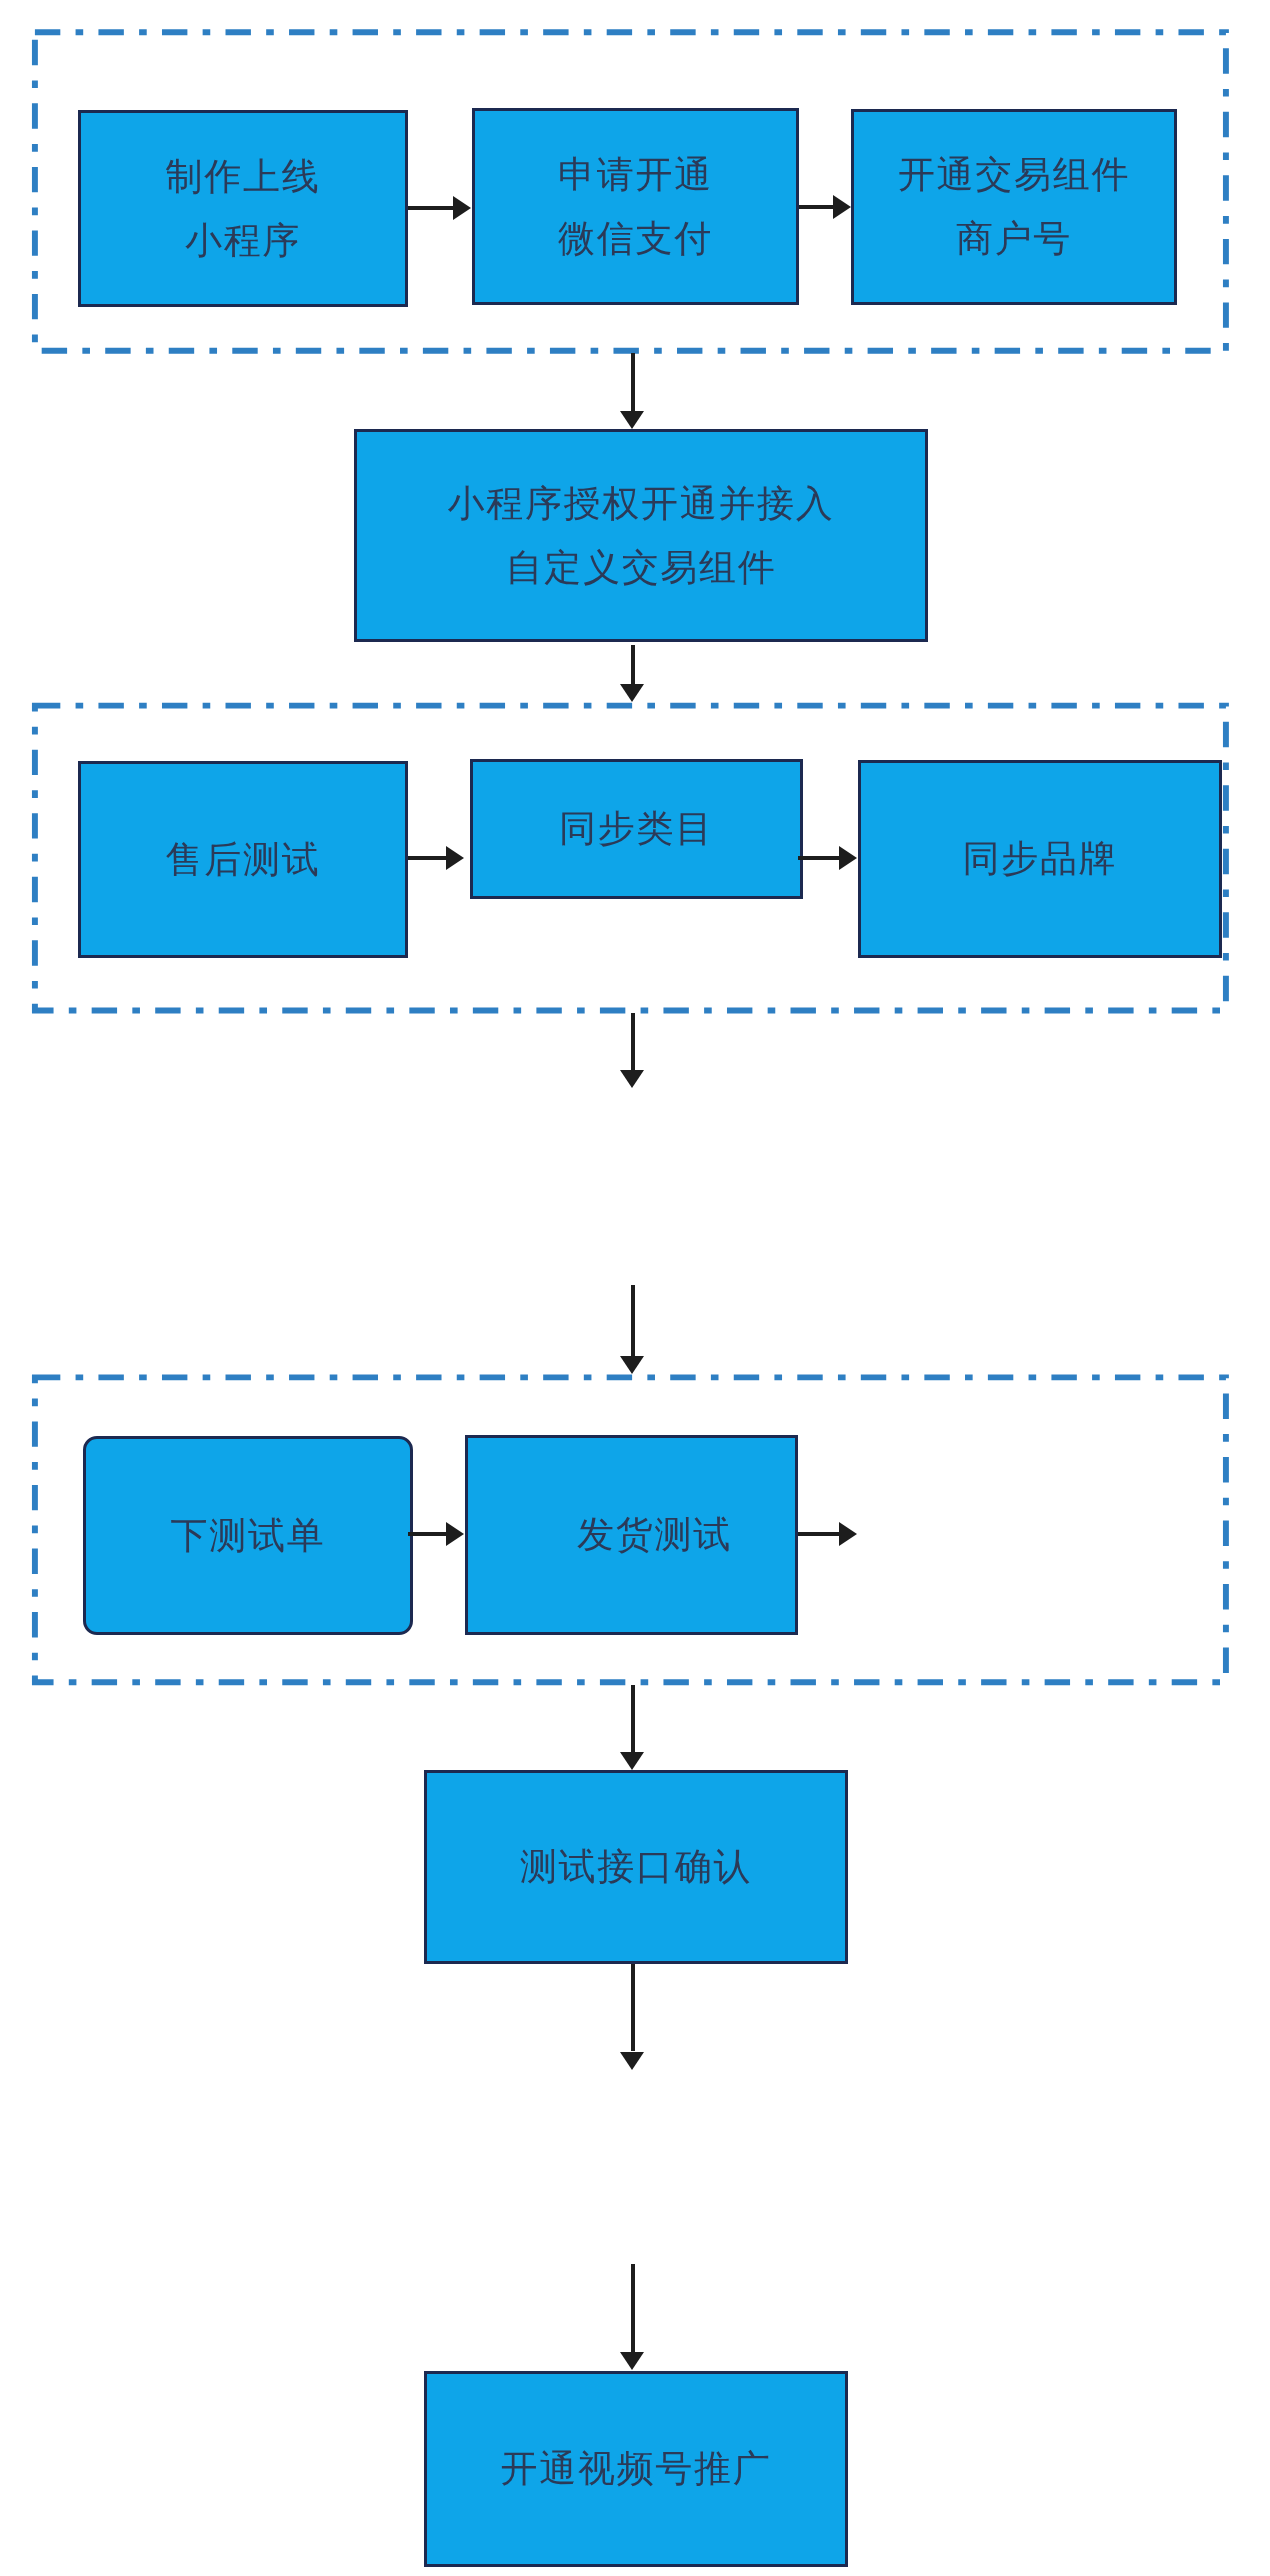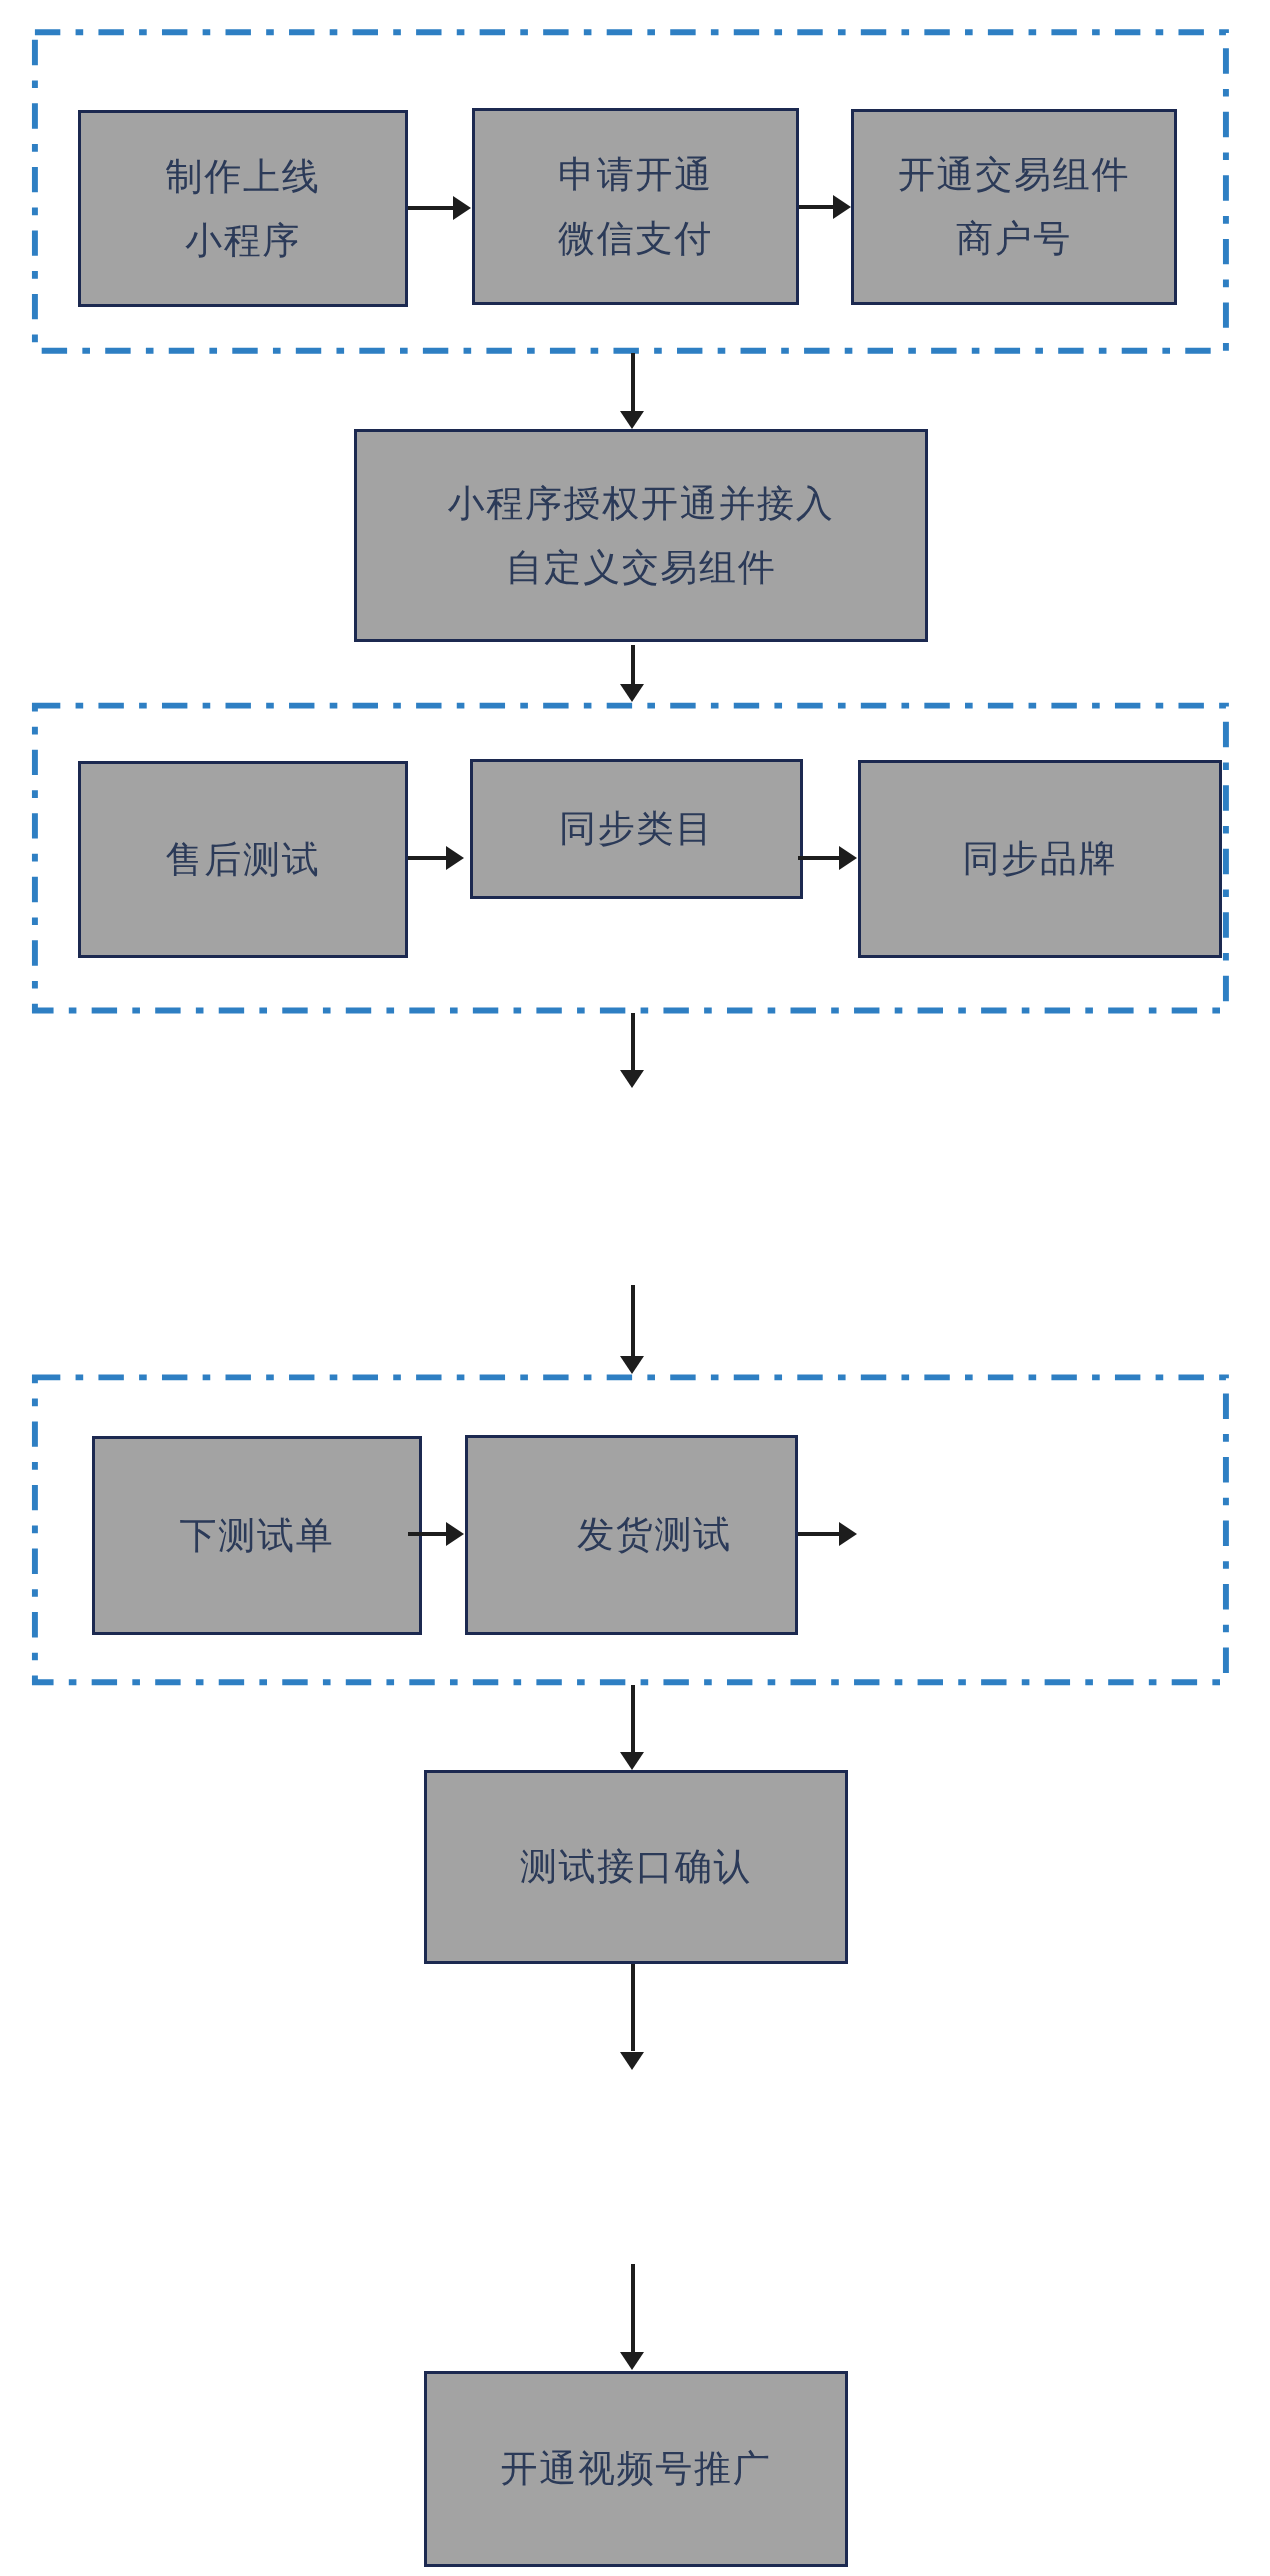--- a/index.html
+++ b/index.html
@@ -3,40 +3,40 @@
 <meta charset="utf-8">
 <style>
   html,body{margin:0;padding:0;background:#ffffff;}
   .canvas{
     position:relative;width:1271px;height:2576px;background:#ffffff;
     font-family:"Liberation Sans","DejaVu Sans",sans-serif;overflow:hidden;
   }
   .grouplayer{position:absolute;left:0;top:0;width:1271px;height:2576px;pointer-events:none;}
   .node{
     position:absolute;display:flex;align-items:center;justify-content:center;
-    background:#a3a3a3;border:3.4px solid #1c2950;box-sizing:border-box;
+    background:#0ea5e9;border:3.4px solid #1c2950;box-sizing:border-box;
     color:#2b3a58;font-size:37px;line-height:64px;letter-spacing:1.7px;
     text-align:center;white-space:pre-line;
   }
   
   #n0{left:78px;top:110px;width:330px;height:197px;}
   #n1{left:472px;top:108px;width:327px;height:197px;}
   #n2{left:851px;top:109px;width:326px;height:196px;}
   
   #n3{left:354px;top:429px;width:574px;height:213px;}
   #n7{left:425px;top:1089px;width:421px;height:197px;}
   #n11{left:424px;top:1770px;width:424px;height:194px;}
   #n12{left:424px;top:2070px;width:424px;height:194px;}
   #n13{left:424px;top:2371px;width:424px;height:196px;}
   
   #n4{left:78px;top:761px;width:330px;height:197px;}
   #n5{left:470px;top:759px;width:333px;height:140px;}
   #n6{left:858px;top:760px;width:364px;height:198px;}
   
-  #n8{left:92px;top:1436px;width:330px;height:199px;}
+  #n8{left:83px;top:1436px;width:330px;height:199px;border-radius:14px;}
   #n9{left:465px;top:1435px;width:333px;height:200px;padding-left:46px;}
   #n10{left:858px;top:1436px;width:330px;height:198px;}
 
   .hline{position:absolute;height:4.2px;background:#1d1d1d;}
   .hhead{position:absolute;width:0;height:0;
     border-top:12.7px solid transparent;border-bottom:12.7px solid transparent;
     border-left:18.6px solid #1d1d1d;}
   .vline{position:absolute;width:4.2px;background:#1d1d1d;}
   .vhead{position:absolute;width:0;height:0;
     border-left:12.7px solid transparent;border-right:12.7px solid transparent;

